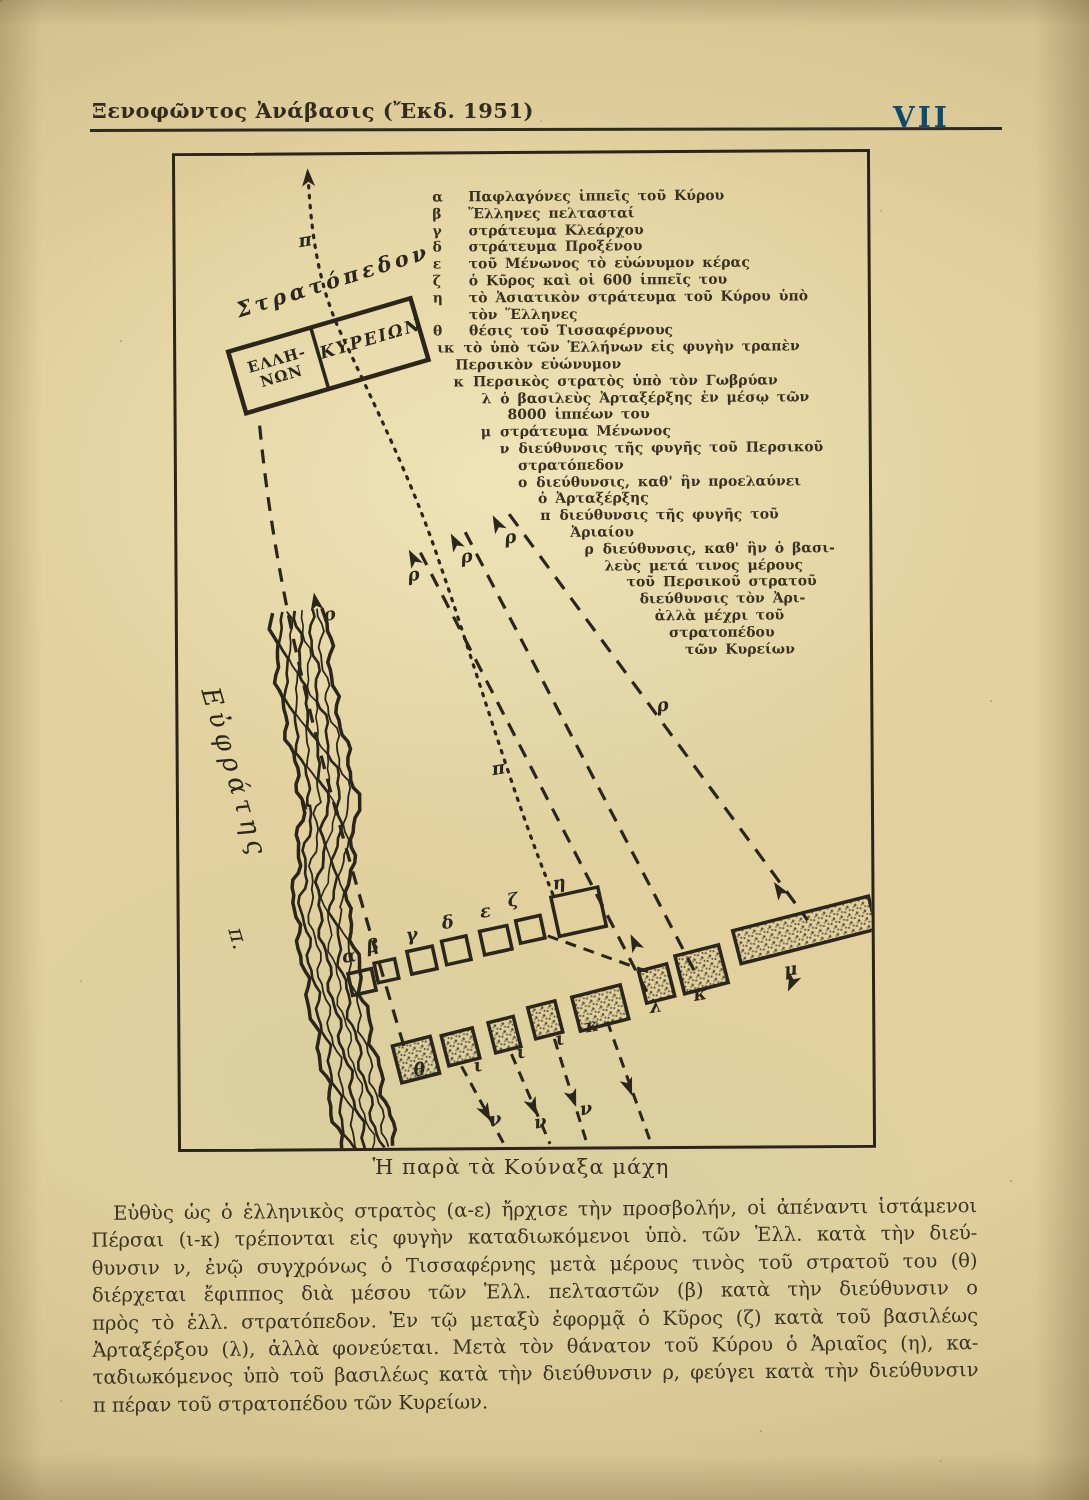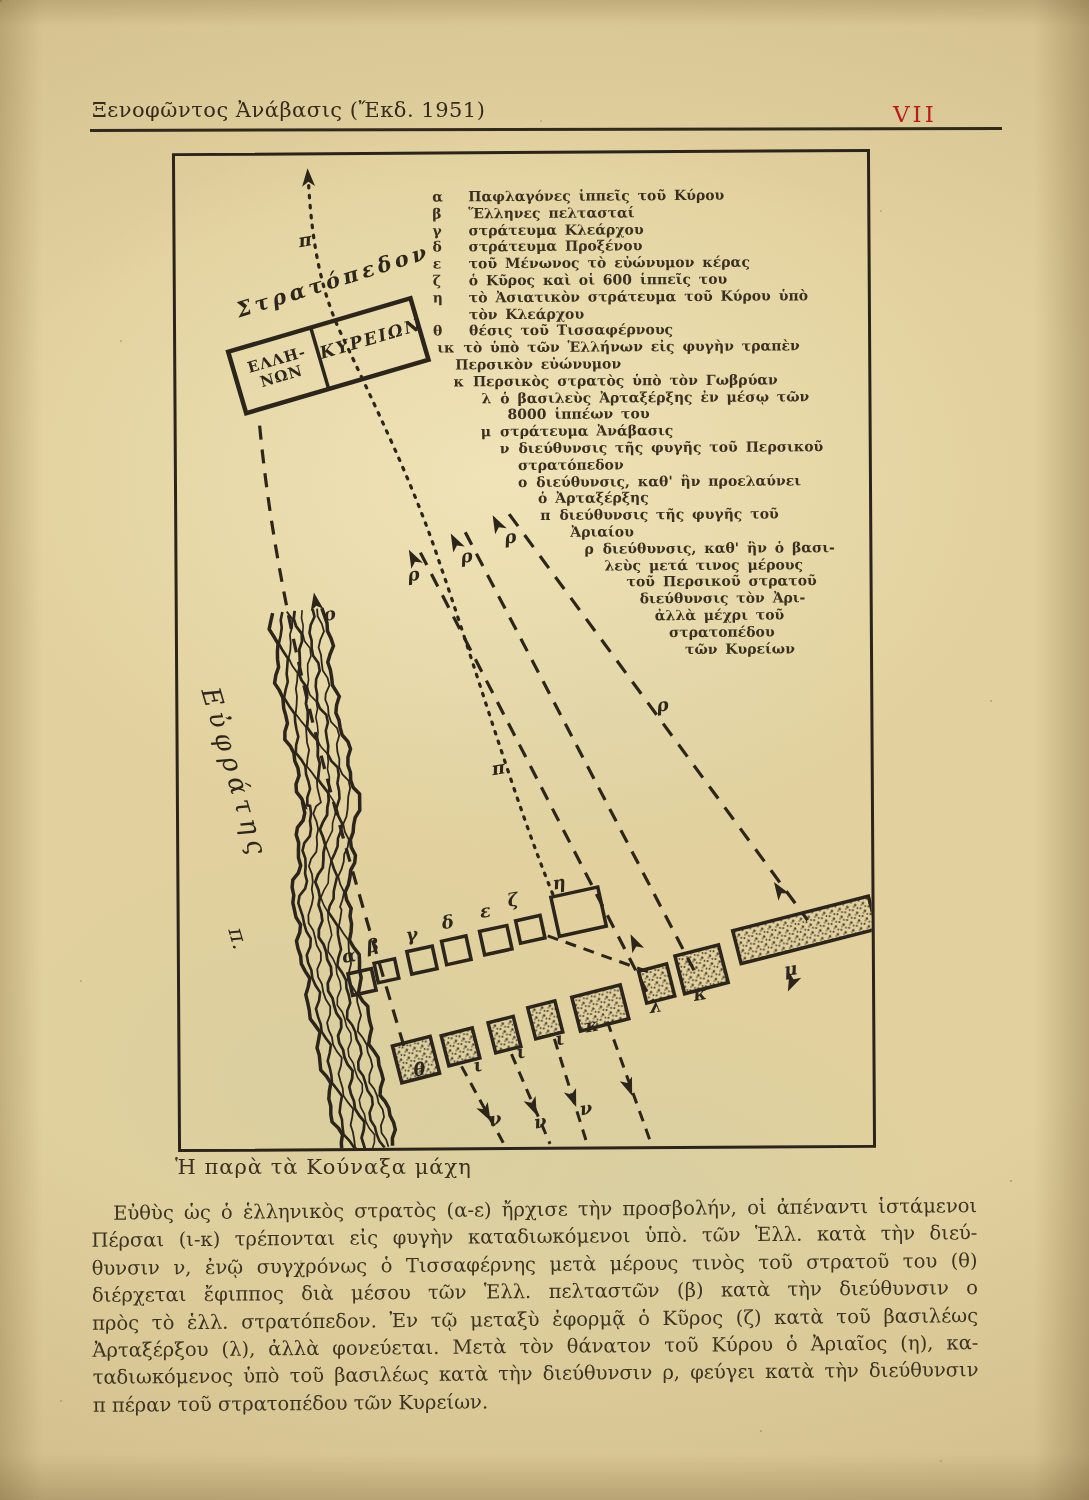--- a/index.html
+++ b/index.html
@@ -20,22 +20,22 @@
       linear-gradient(to bottom, rgba(105,80,40,.22), rgba(105,80,40,0) 26px),
       linear-gradient(to top, rgba(105,80,40,.28), rgba(105,80,40,0) 46px),
       radial-gradient(ellipse 1200px 900px at 50% 48%, rgba(0,0,0,0) 60%, rgba(120,92,45,.18) 100%);
   }
   .fleck{position:absolute;width:2px;height:2px;border-radius:50%;background:rgba(95,75,40,.4);
     box-shadow: 120px 340px 0 rgba(95,75,40,.35), 880px 210px 0 rgba(95,75,40,.3),
       990px 700px 0 rgba(95,75,40,.35), 300px 1260px 0 rgba(95,75,40,.3),
       760px 1430px 0 rgba(95,75,40,.35), 80px 980px 0 rgba(95,75,40,.3),
       1010px 1180px 0 rgba(95,75,40,.35), 540px 120px 0 rgba(95,75,40,.25),
       940px 1460px 1px rgba(95,75,40,.3), 60px 1400px 0 rgba(95,75,40,.3);}
-  .hdr-title{position:absolute;left:92px;top:98px;font-size:21px;font-weight:400;letter-spacing:.5px;color:#342b1c;}
-  .hdr-num{position:absolute;left:893px;top:101px;font-size:23px;font-weight:400;letter-spacing:3px;color:#b91c1c;}
+  .hdr-title{position:absolute;left:92px;top:98px;font-size:21px;font-weight:700;letter-spacing:.5px;color:#342b1c;}
+  .hdr-num{position:absolute;left:893px;top:101px;font-size:28px;font-weight:700;letter-spacing:3px;color:#0c4a6e;}
   .hdr-rule{position:absolute;left:90px;top:128px;width:912px;height:3px;background:#2f2a20;transform:rotate(-.12deg);}
   .map{
     position:absolute;left:175px;top:151px;width:692px;height:993px;
     border:3.5px solid #2a241c;transform:rotate(-.35deg);
   }
   .map svg{position:absolute;left:0;top:0;}
   .legend{position:absolute;left:257px;top:34px;width:432px;font-size:14px;font-weight:700;
     color:#3a3021;word-spacing:3px;}
   .ll{white-space:nowrap;line-height:16.8px;display:flex;}
   .ll .k{flex:none;width:36px;}
@@ -45,21 +45,21 @@
   .camp-top{position:absolute;left:56px;top:110px;width:220px;font-style:italic;font-size:21px;
     letter-spacing:4px;font-weight:700;transform:rotate(-17deg);color:#2c261c;}
   .camp-l{position:absolute;left:64px;top:196px;width:78px;text-align:center;font-weight:700;
     font-size:15px;line-height:17px;letter-spacing:1px;transform:rotate(-16deg);color:#2c261c;}
   .camp-r{position:absolute;left:142px;top:174px;width:102px;text-align:center;font-weight:700;
     font-size:17px;letter-spacing:2px;transform:rotate(-16deg);font-style:italic;color:#2c261c;}
   .river-name{position:absolute;left:46px;top:528px;font-style:italic;font-size:26px;letter-spacing:6px;
     transform:rotate(74deg);transform-origin:0 0;color:#2c261c;}
   .river-pi{position:absolute;left:48px;top:770px;font-style:italic;font-size:22px;
     transform:rotate(74deg);color:#2c261c;}
-  .caption{position:absolute;left:175px;top:1155px;width:692px;
+  .caption{position:absolute;left:175px;top:1155px;width:692px;text-align:center;
     font-size:21px;letter-spacing:1px;color:#3a3021;}
   .body-text{position:absolute;left:92px;top:1196px;width:886px;font-size:19.5px;
     line-height:27.4px;color:#3b3324;transform:rotate(-.5deg);}
   .bl{text-align:justify;text-align-last:justify;}
   .bl.first{text-indent:22px;}
   .bl.last{text-align-last:left;}
 </style>
 </head>
 <body>
 
@@ -187,21 +187,21 @@
       </div>
     <div class="ll">
         <span class="k">ζ</span>
         <span>ὁ Κῦρος καὶ οἱ 600 ἱππεῖς του</span>
       </div>
     <div class="ll">
         <span class="k">η</span>
         <span>τὸ Ἀσιατικὸν στράτευμα τοῦ Κύρου ὑπὸ</span>
       </div>
     <div class="ll" style="padding-left:36px">
-        <span>τὸν Κλεάρχου</span>
+        <span>τὸν Ἕλληνες</span>
       </div>
     <div class="ll">
         <span class="k">θ</span>
         <span>θέσις τοῦ Τισσαφέρνους</span>
       </div>
     <div class="ll cb" style="padding-left:4px">
         <span class="k">ικ</span>
         <span>τὸ ὑπὸ τῶν Ἑλλήνων εἰς φυγὴν τραπὲν</span>
       </div>
     <div class="ll" style="padding-left:22px">
@@ -213,21 +213,21 @@
       </div>
     <div class="ll cb" style="padding-left:48px">
         <span class="k">λ</span>
         <span>ὁ βασιλεὺς Ἀρταξέρξης ἐν μέσῳ τῶν</span>
       </div>
     <div class="ll" style="padding-left:74px">
         <span>8000 ἱππέων του</span>
       </div>
     <div class="ll cb" style="padding-left:47px">
         <span class="k">μ</span>
-        <span>στράτευμα Ἀνάβασις</span>
+        <span>στράτευμα Μένωνος</span>
       </div>
     <div class="ll cb" style="padding-left:66px">
         <span class="k">ν</span>
         <span>διεύθυνσις τῆς φυγῆς τοῦ Περσικοῦ</span>
       </div>
     <div class="ll" style="padding-left:84px">
         <span>στρατόπεδον</span>
       </div>
     <div class="ll cb" style="padding-left:84px">
         <span class="k">ο</span>

